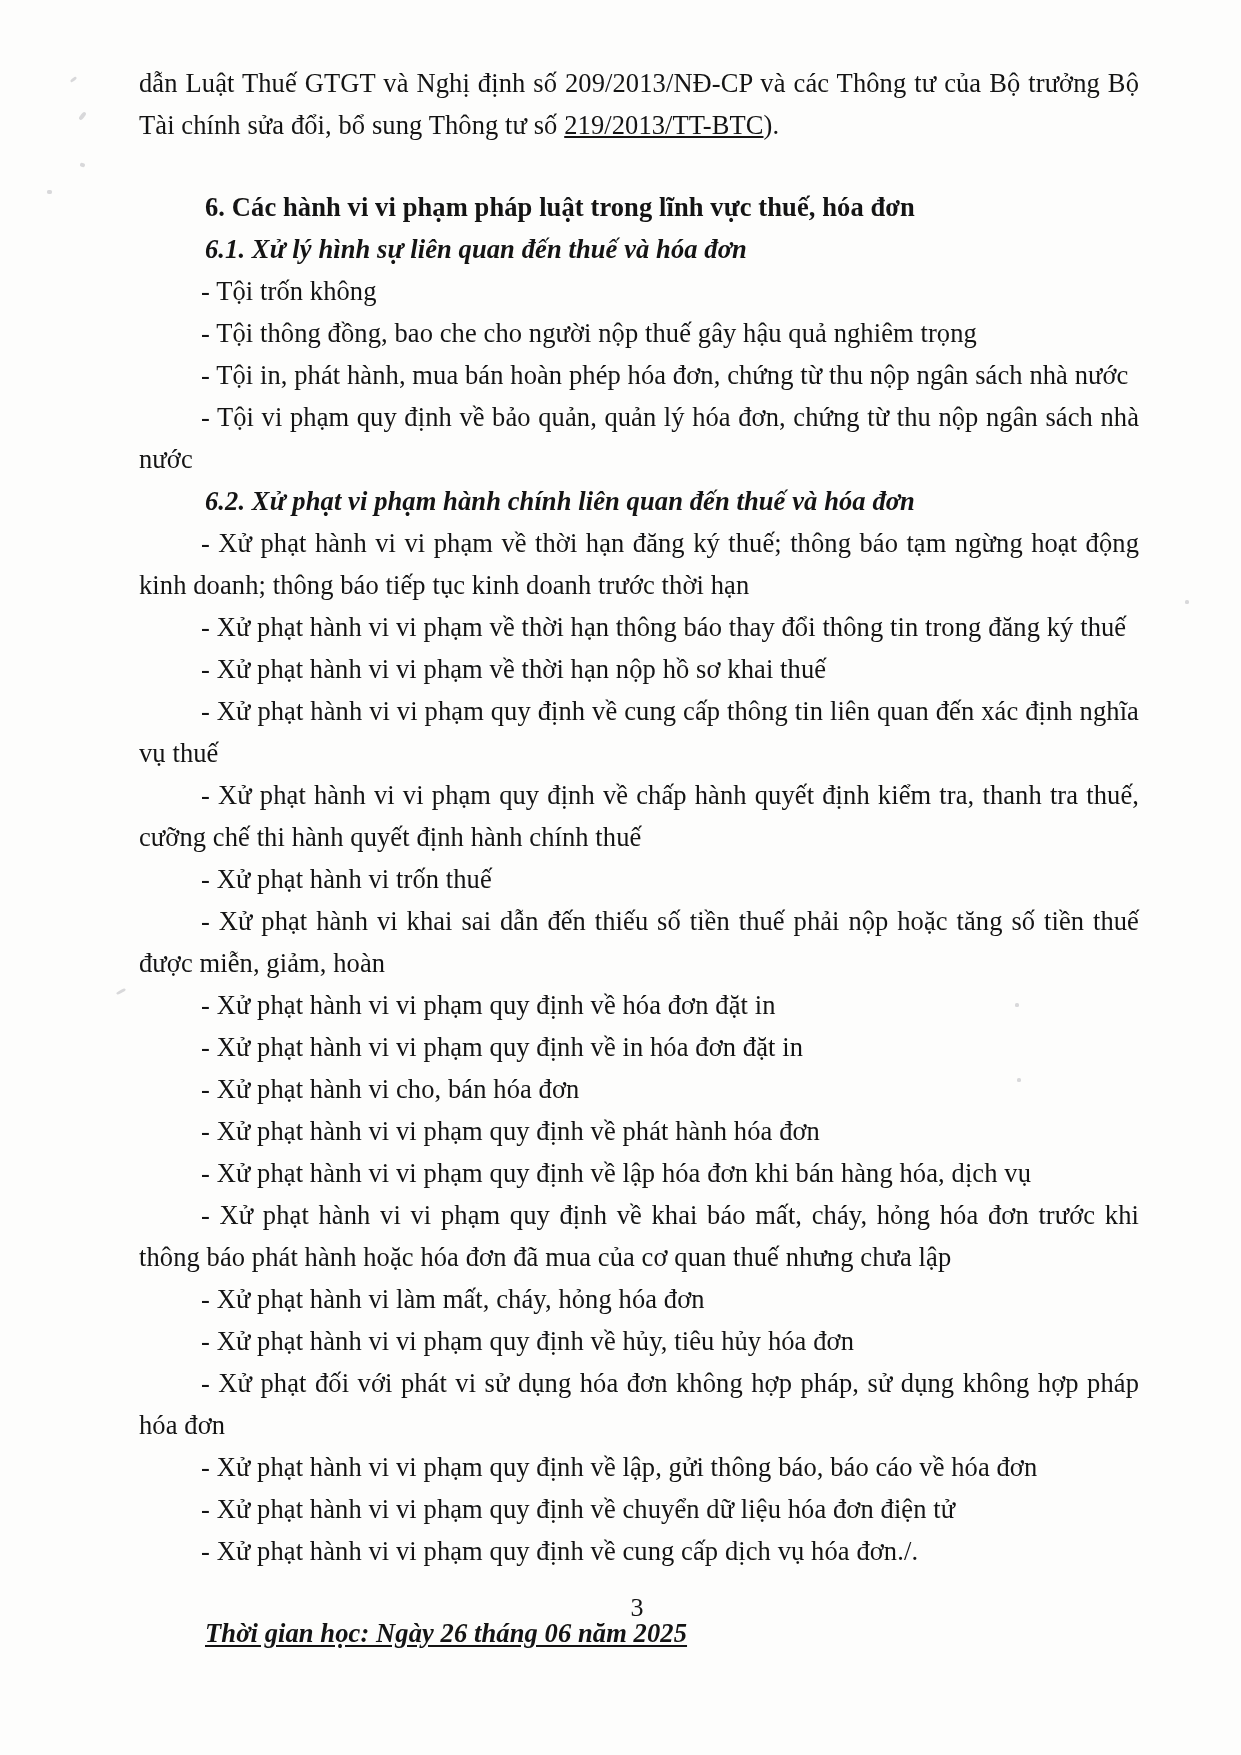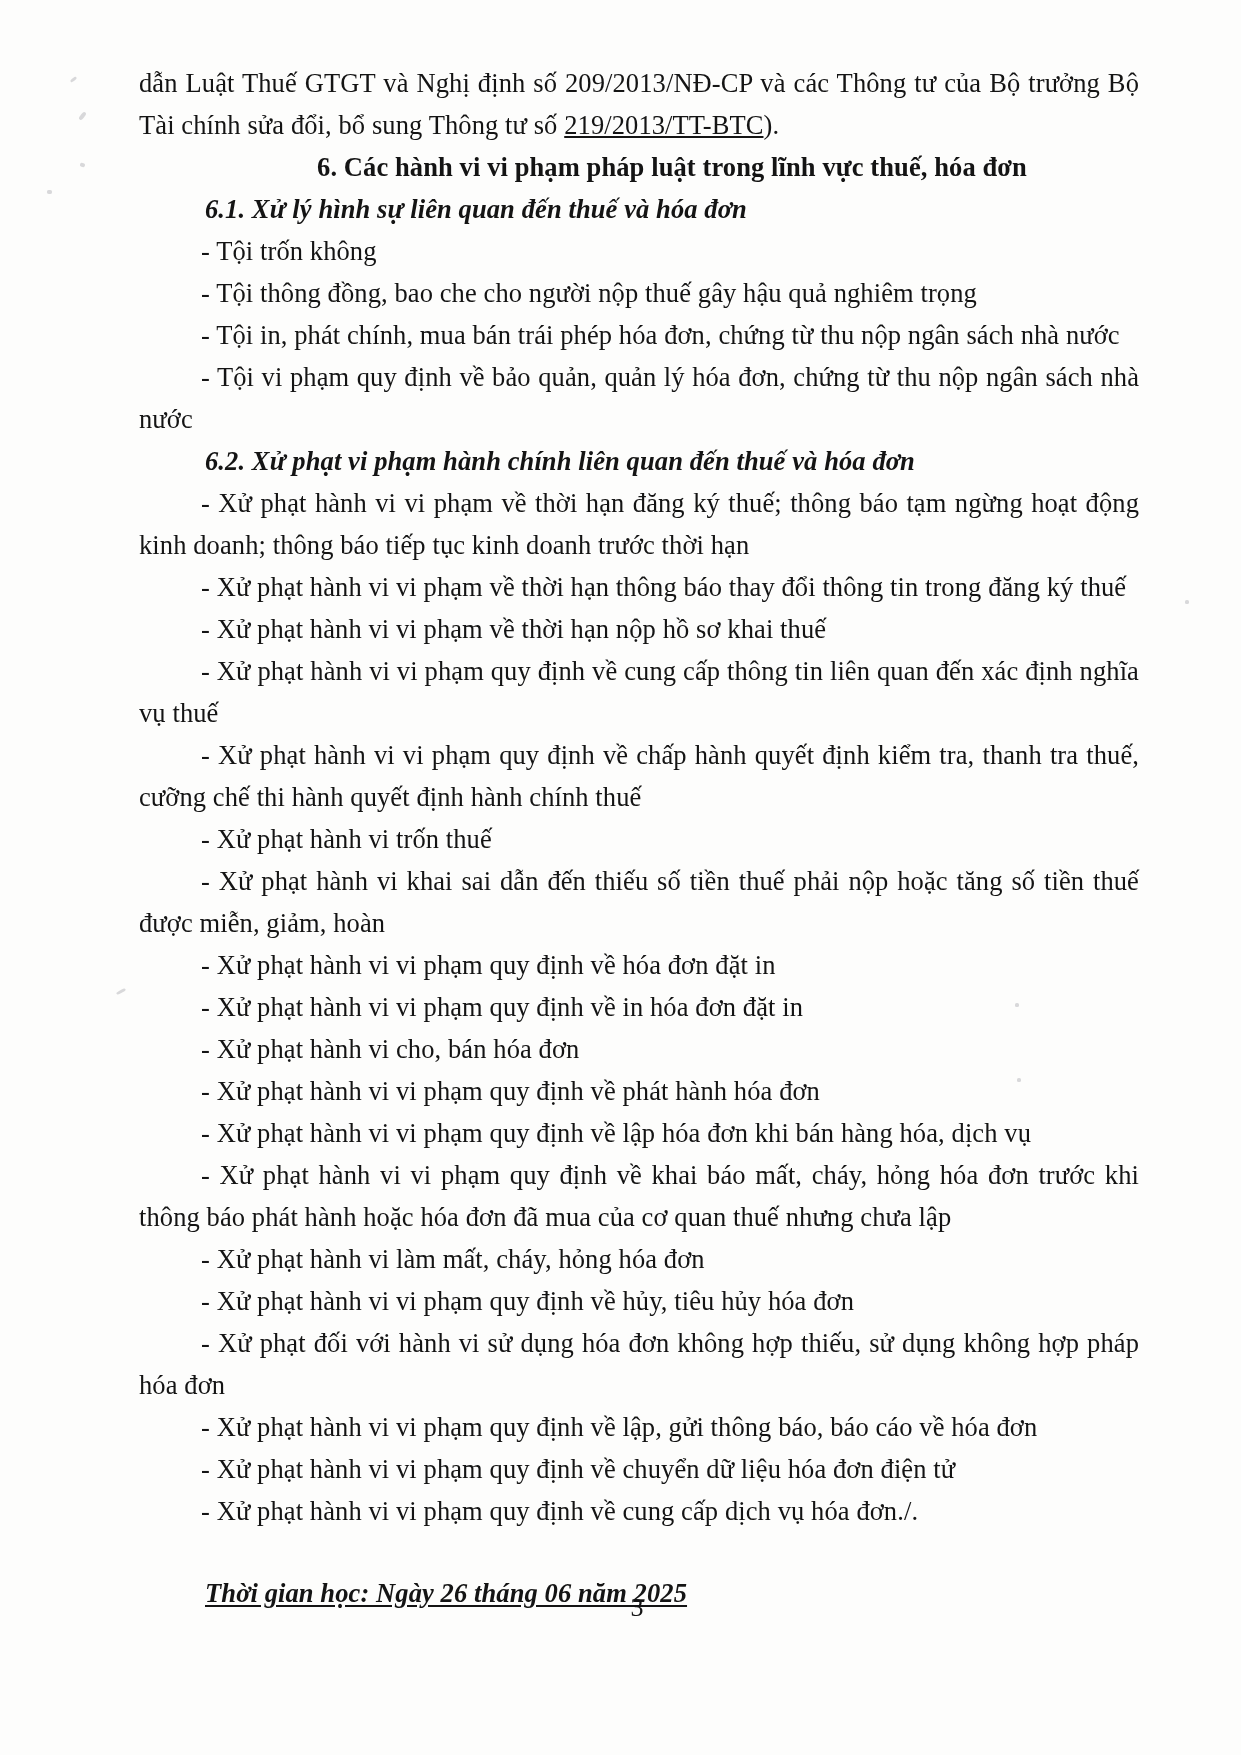--- a/index.html
+++ b/index.html
@@ -51,21 +51,22 @@
     text-justify: inter-word;
     letter-spacing: .1px;
   }
   p.last-line-left { text-align-last: left; }
 
   .indent  { text-indent: 62px; }
 
   .h-bold {
     font-weight: bold;
     text-indent: 66px;
-    text-align: center;
+    text-align: left;
+    margin-top: 40px;
   }
   .h-bold-italic {
     font-weight: bold;
     font-style: italic;
     text-indent: 66px;
     text-align: left;
   }
 
   .u { text-decoration: underline; text-underline-offset: 2px; text-align: right; }
 
@@ -106,41 +107,41 @@
   <div class="body-col">
 
     <p class="last-line-left"><span>dẫn Luật Thuế GTGT và Nghị định số 209/2013/NĐ-CP và các Thông tư của Bộ trưởng Bộ Tài chính sửa đổi, bổ sung Thông tư số </span><span class="u">219/2013/TT-BTC</span><span>).</span></p>
 
     <p class="h-bold">6. Các hành vi vi phạm pháp luật trong lĩnh vực thuế, hóa đơn</p>
 
     <p class="h-bold-italic">6.1. Xử lý hình sự liên quan đến thuế và hóa đơn</p>
 
     <p class="indent last-line-left">- Tội trốn không</p>
     <p class="indent last-line-left">- Tội thông đồng, bao che cho người nộp thuế gây hậu quả nghiêm trọng</p>
-    <p class="indent">- Tội in, phát chính, mua bán trái phép hóa đơn, chứng từ thu nộp ngân sách nhà nước</p>
+    <p class="indent">- Tội in, phát hành, mua bán hoàn phép hóa đơn, chứng từ thu nộp ngân sách nhà nước</p>
     <p class="indent">- Tội vi phạm quy định về bảo quản, quản lý hóa đơn, chứng từ thu nộp ngân sách nhà nước</p>
 
     <p class="h-bold-italic">6.2. Xử phạt vi phạm hành chính liên quan đến thuế và hóa đơn</p>
 
     <p class="indent">- Xử phạt hành vi vi phạm về thời hạn đăng ký thuế; thông báo tạm ngừng hoạt động kinh doanh; thông báo tiếp tục kinh doanh trước thời hạn</p>
     <p class="indent">- Xử phạt hành vi vi phạm về thời hạn thông báo thay đổi thông tin trong đăng ký thuế</p>
     <p class="indent last-line-left">- Xử phạt hành vi vi phạm về thời hạn nộp hồ sơ khai thuế</p>
     <p class="indent">- Xử phạt hành vi vi phạm quy định về cung cấp thông tin liên quan đến xác định nghĩa vụ thuế</p>
     <p class="indent">- Xử phạt hành vi vi phạm quy định về chấp hành quyết định kiểm tra, thanh tra thuế, cưỡng chế thi hành quyết định hành chính thuế</p>
     <p class="indent last-line-left">- Xử phạt hành vi trốn thuế</p>
     <p class="indent">- Xử phạt hành vi khai sai dẫn đến thiếu số tiền thuế phải nộp hoặc tăng số tiền thuế được miễn, giảm, hoàn</p>
     <p class="indent last-line-left">- Xử phạt hành vi vi phạm quy định về hóa đơn đặt in</p>
     <p class="indent last-line-left">- Xử phạt hành vi vi phạm quy định về in hóa đơn đặt in</p>
     <p class="indent last-line-left">- Xử phạt hành vi cho, bán hóa đơn</p>
     <p class="indent last-line-left">- Xử phạt hành vi vi phạm quy định về phát hành hóa đơn</p>
     <p class="indent last-line-left">- Xử phạt hành vi vi phạm quy định về lập hóa đơn khi bán hàng hóa, dịch vụ</p>
     <p class="indent">- Xử phạt hành vi vi phạm quy định về khai báo mất, cháy, hỏng hóa đơn trước khi thông báo phát hành hoặc hóa đơn đã mua của cơ quan thuế nhưng chưa lập</p>
     <p class="indent last-line-left">- Xử phạt hành vi làm mất, cháy, hỏng hóa đơn</p>
     <p class="indent last-line-left">- Xử phạt hành vi vi phạm quy định về hủy, tiêu hủy hóa đơn</p>
-    <p class="indent">- Xử phạt đối với hành vi sử dụng hóa đơn không hợp thiếu, sử dụng không hợp pháp hóa đơn</p>
+    <p class="indent">- Xử phạt đối với phát vi sử dụng hóa đơn không hợp pháp, sử dụng không hợp pháp hóa đơn</p>
     <p class="indent last-line-left">- Xử phạt hành vi vi phạm quy định về lập, gửi thông báo, báo cáo về hóa đơn</p>
     <p class="indent last-line-left">- Xử phạt hành vi vi phạm quy định về chuyển dữ liệu hóa đơn điện tử</p>
     <p class="indent last-line-left">- Xử phạt hành vi vi phạm quy định về cung cấp dịch vụ hóa đơn./.</p>
 
     <p class="timestamp"><span class="u">Thời gian học: Ngày 26 tháng 06 năm 2025</span></p>
 
   </div>
 
   <div class="page-number">3</div>
 

